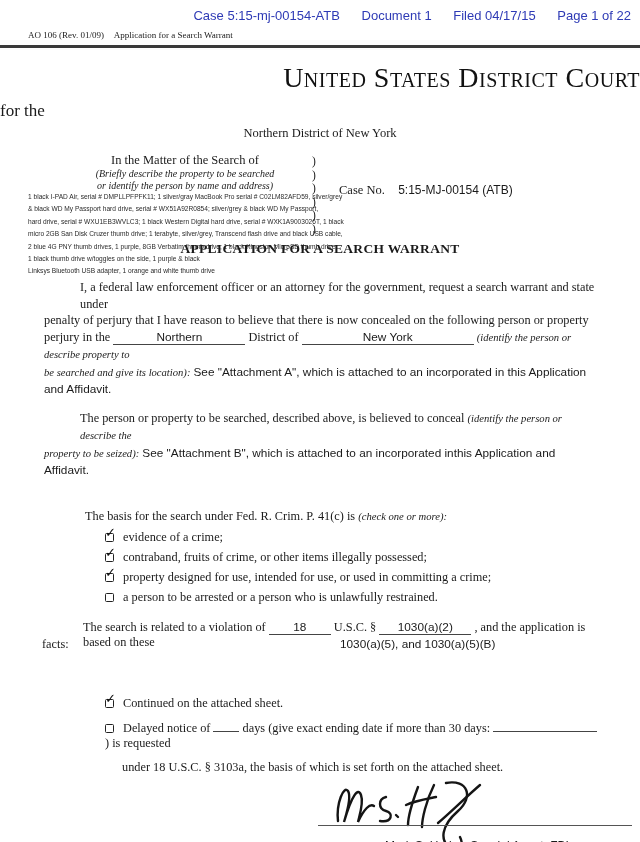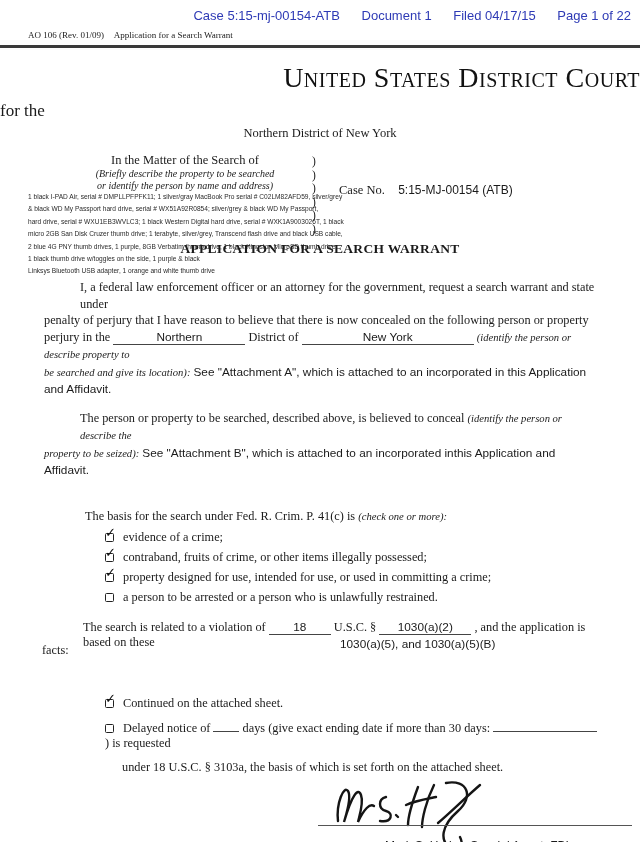--- a/index.html
+++ b/index.html
@@ -46,21 +46,21 @@
   .basis-intro { margin:30px 40px 0 85px; font-size:12.3px; }
   .chk-row { margin:6px 40px 0 105px; font-size:12.3px; height:14px; }
   .box { position:relative; display:inline-block; width:9px; height:9px;
          border:1.2px solid #222; border-radius:1.5px; vertical-align:-1px; margin-right:9px; }
   .box .mk { position:absolute; left:-1px; top:-9px; font-family:"DejaVu Sans", sans-serif;
              font-weight:bold; font-size:13px; color:#111; }
   .chk-row:first-of-type { margin-top:8px; }
   
   .violation { position:relative; margin:16px 40px 0 44px; font-size:12.3px; height:34px; }
   .violation .l1 { padding-left:39px; }
-  .violation .facts { position:absolute; left:-2px; top:23px; }
+  .violation .facts { position:absolute; left:-2px; top:17px; }
   .violation .additional { position:absolute; left:296px; top:17px;
                            font-family:"Liberation Sans", sans-serif; font-size:11.8px; }
   
   .continued { margin:42px 40px 0 105px; font-size:12.3px; }
   .delayed { margin:10px 40px 0 105px; font-size:12.3px; line-height:15.5px; }
   .delayed .l2 { padding-left:17px;margin-top:8px; }
   
   .sig-block { position:relative; height:90px; margin-top:4px; }
   .sig-svg { position:absolute; left:332px; top:-6px; overflow:visible; }
   .sig-line1 { position:absolute; left:318px; width:314px; top:46px; border-bottom:1.2px solid #555; }

